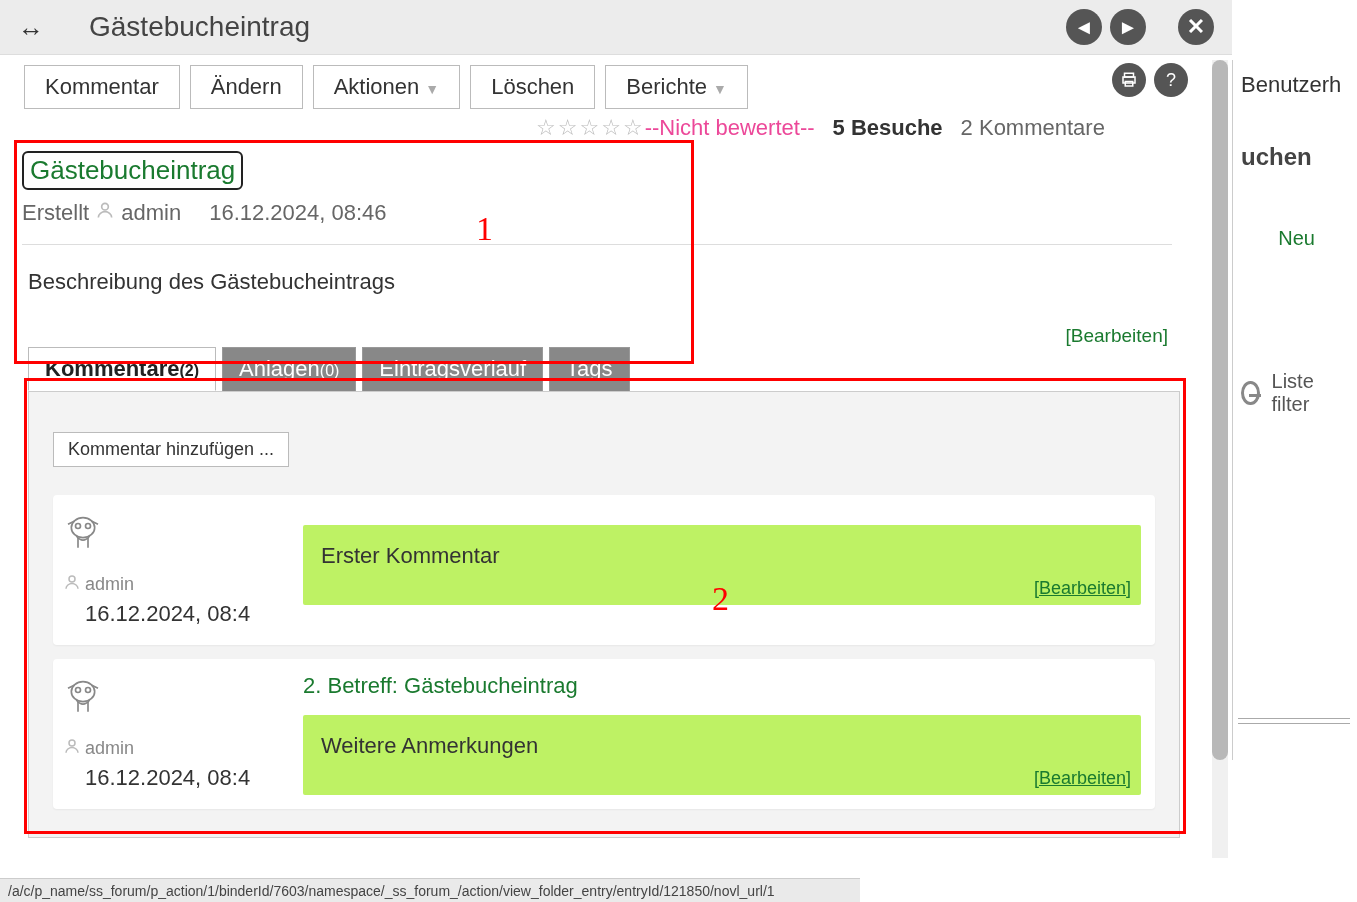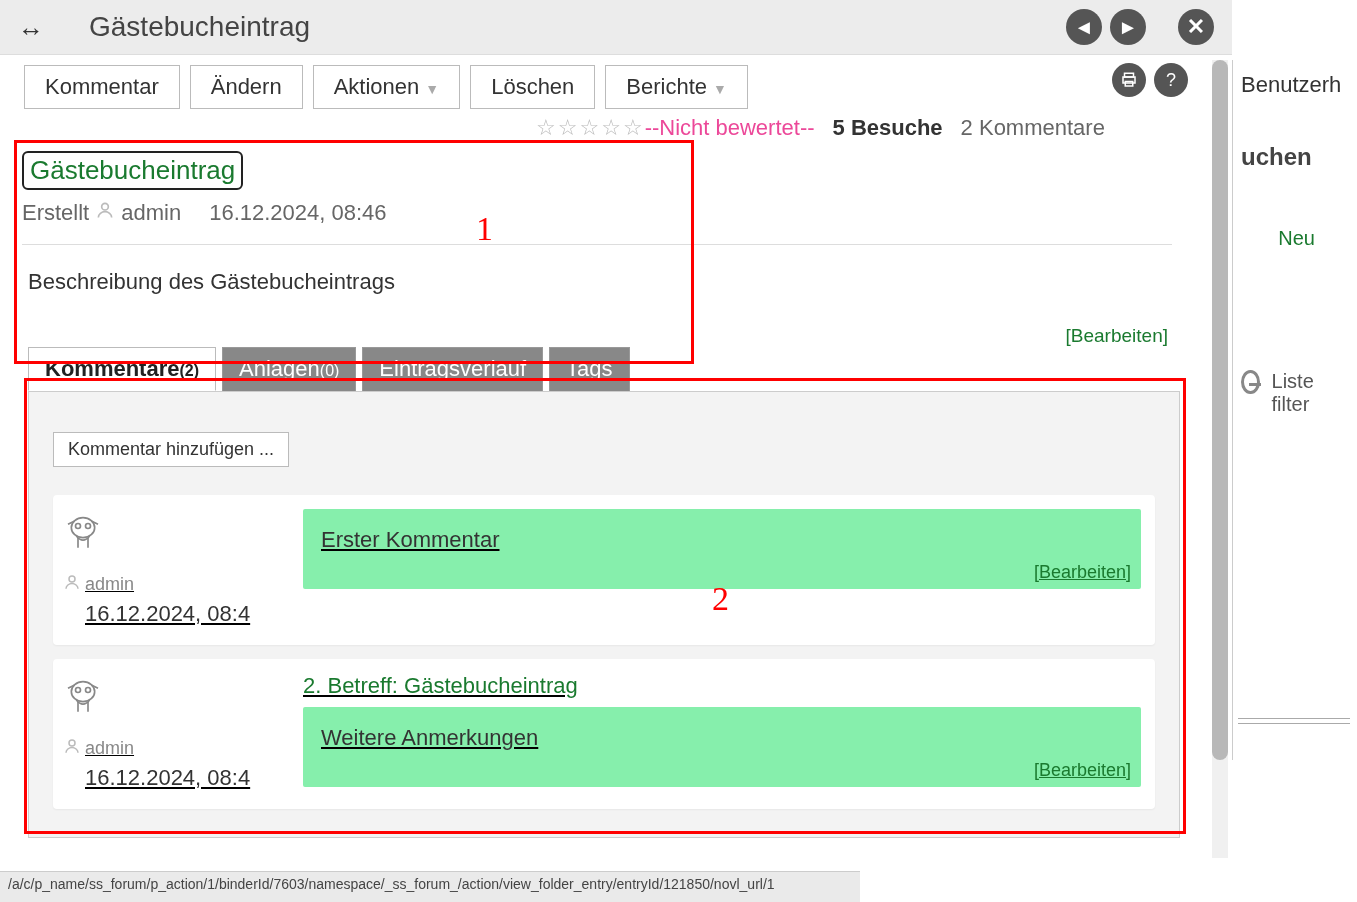--- a/index.html
+++ b/index.html
@@ -164,21 +164,20 @@
     border:1px solid #bbb;
     border-bottom:1px solid #fff;
   }
   .tab .count { font-size:16px;}
   .tabpanel {
     border:1px solid #ccc;
     background:#f3f3f3;
     padding:14px 14px 14px 14px;
     width:1152px;
     min-height:410px;
-    text-decoration:underline;
   }
   .addcomment-btn {
     background:#fff;border:1px solid #bbb;font-size:18px;color:#333;
     padding:6px 14px;margin:26px 0 18px 10px;cursor:pointer;
   }
 
   .comment-card {
     background:#fff;
     border-radius:4px;
     margin:10px 10px 14px 10px;
@@ -204,26 +203,27 @@
   }
   .comment-right {
     flex:1;
     padding:4px 14px 4px 0;
     position:relative;
   }
   .comment-title {
     color:#1a7a2f;font-size:22px;margin-bottom:8px;
   }
   .comment-body {
-    background:#86efac;
+    background:#bef264;
     padding:18px 18px 30px 18px;
     font-size:22px;color:#333;
     border-radius:2px;
     min-height:80px;
     position:relative;
+    margin-top:16px;
   }
   .comment-body .editlink {
     position:absolute;
     right:10px;
     bottom:6px;
     color:#1a7a2f;
     font-size:18px;
   }
 
   
@@ -240,21 +240,21 @@
     height:700px;
     background:#fff;
     border-left:1px solid #ccc;
     font-size:22px;
     color:#333;
     padding-left:8px;
   }
   .sidepane .sp-title { margin-top:12px; font-size:22px; color:#333;}
   .sidepane .sp-sub { margin-top:45px; font-size:24px; color:#444;font-weight:bold;}
   .sidepane .sp-new { margin-top:56px; color:#1a7a2f; font-size:20px; text-align:right; padding-right:16px;}
-  .sidepane .sp-filter { margin-top:120px; color:#555; font-size:20px; display:flex; align-items:flex-start; gap:12px;}
+  .sidepane .sp-filter { margin-top:120px; color:#555; font-size:20px; display:flex; align-items:center; gap:12px;}
   .sp-icon-circle { width:24px;height:24px;border:3px solid #888;border-radius:50%;display:inline-block;position:relative;}
   .sp-icon-circle::after{content:"";position:absolute;left:5px;top:10px;width:12px;height:3px;background:#888;}
   .bottomsep { position:absolute; left:1238px; top:718px; width:112px; border-top:1px solid #aaa;border-bottom:1px solid #aaa;height:6px;}
 
   
   .scrollbar {
     position:absolute;
     left:1212px;
     top:60px;
     width:16px;
@@ -269,21 +269,21 @@
     height:700px;
     background:#b8b8b8;
     border-radius:8px;
   }
 
   
   .statusbar {
     position:absolute;
     left:0;
     bottom:0;
-    height:31px;
+    height:24px;
     background:#eaeaea;
     border-top:1px solid #ccc;
     font-size:14px;
     color:#444;
     padding:4px 8px;
     width:860px;
     white-space:nowrap;overflow:hidden;
   }
 </style>
 </head>

